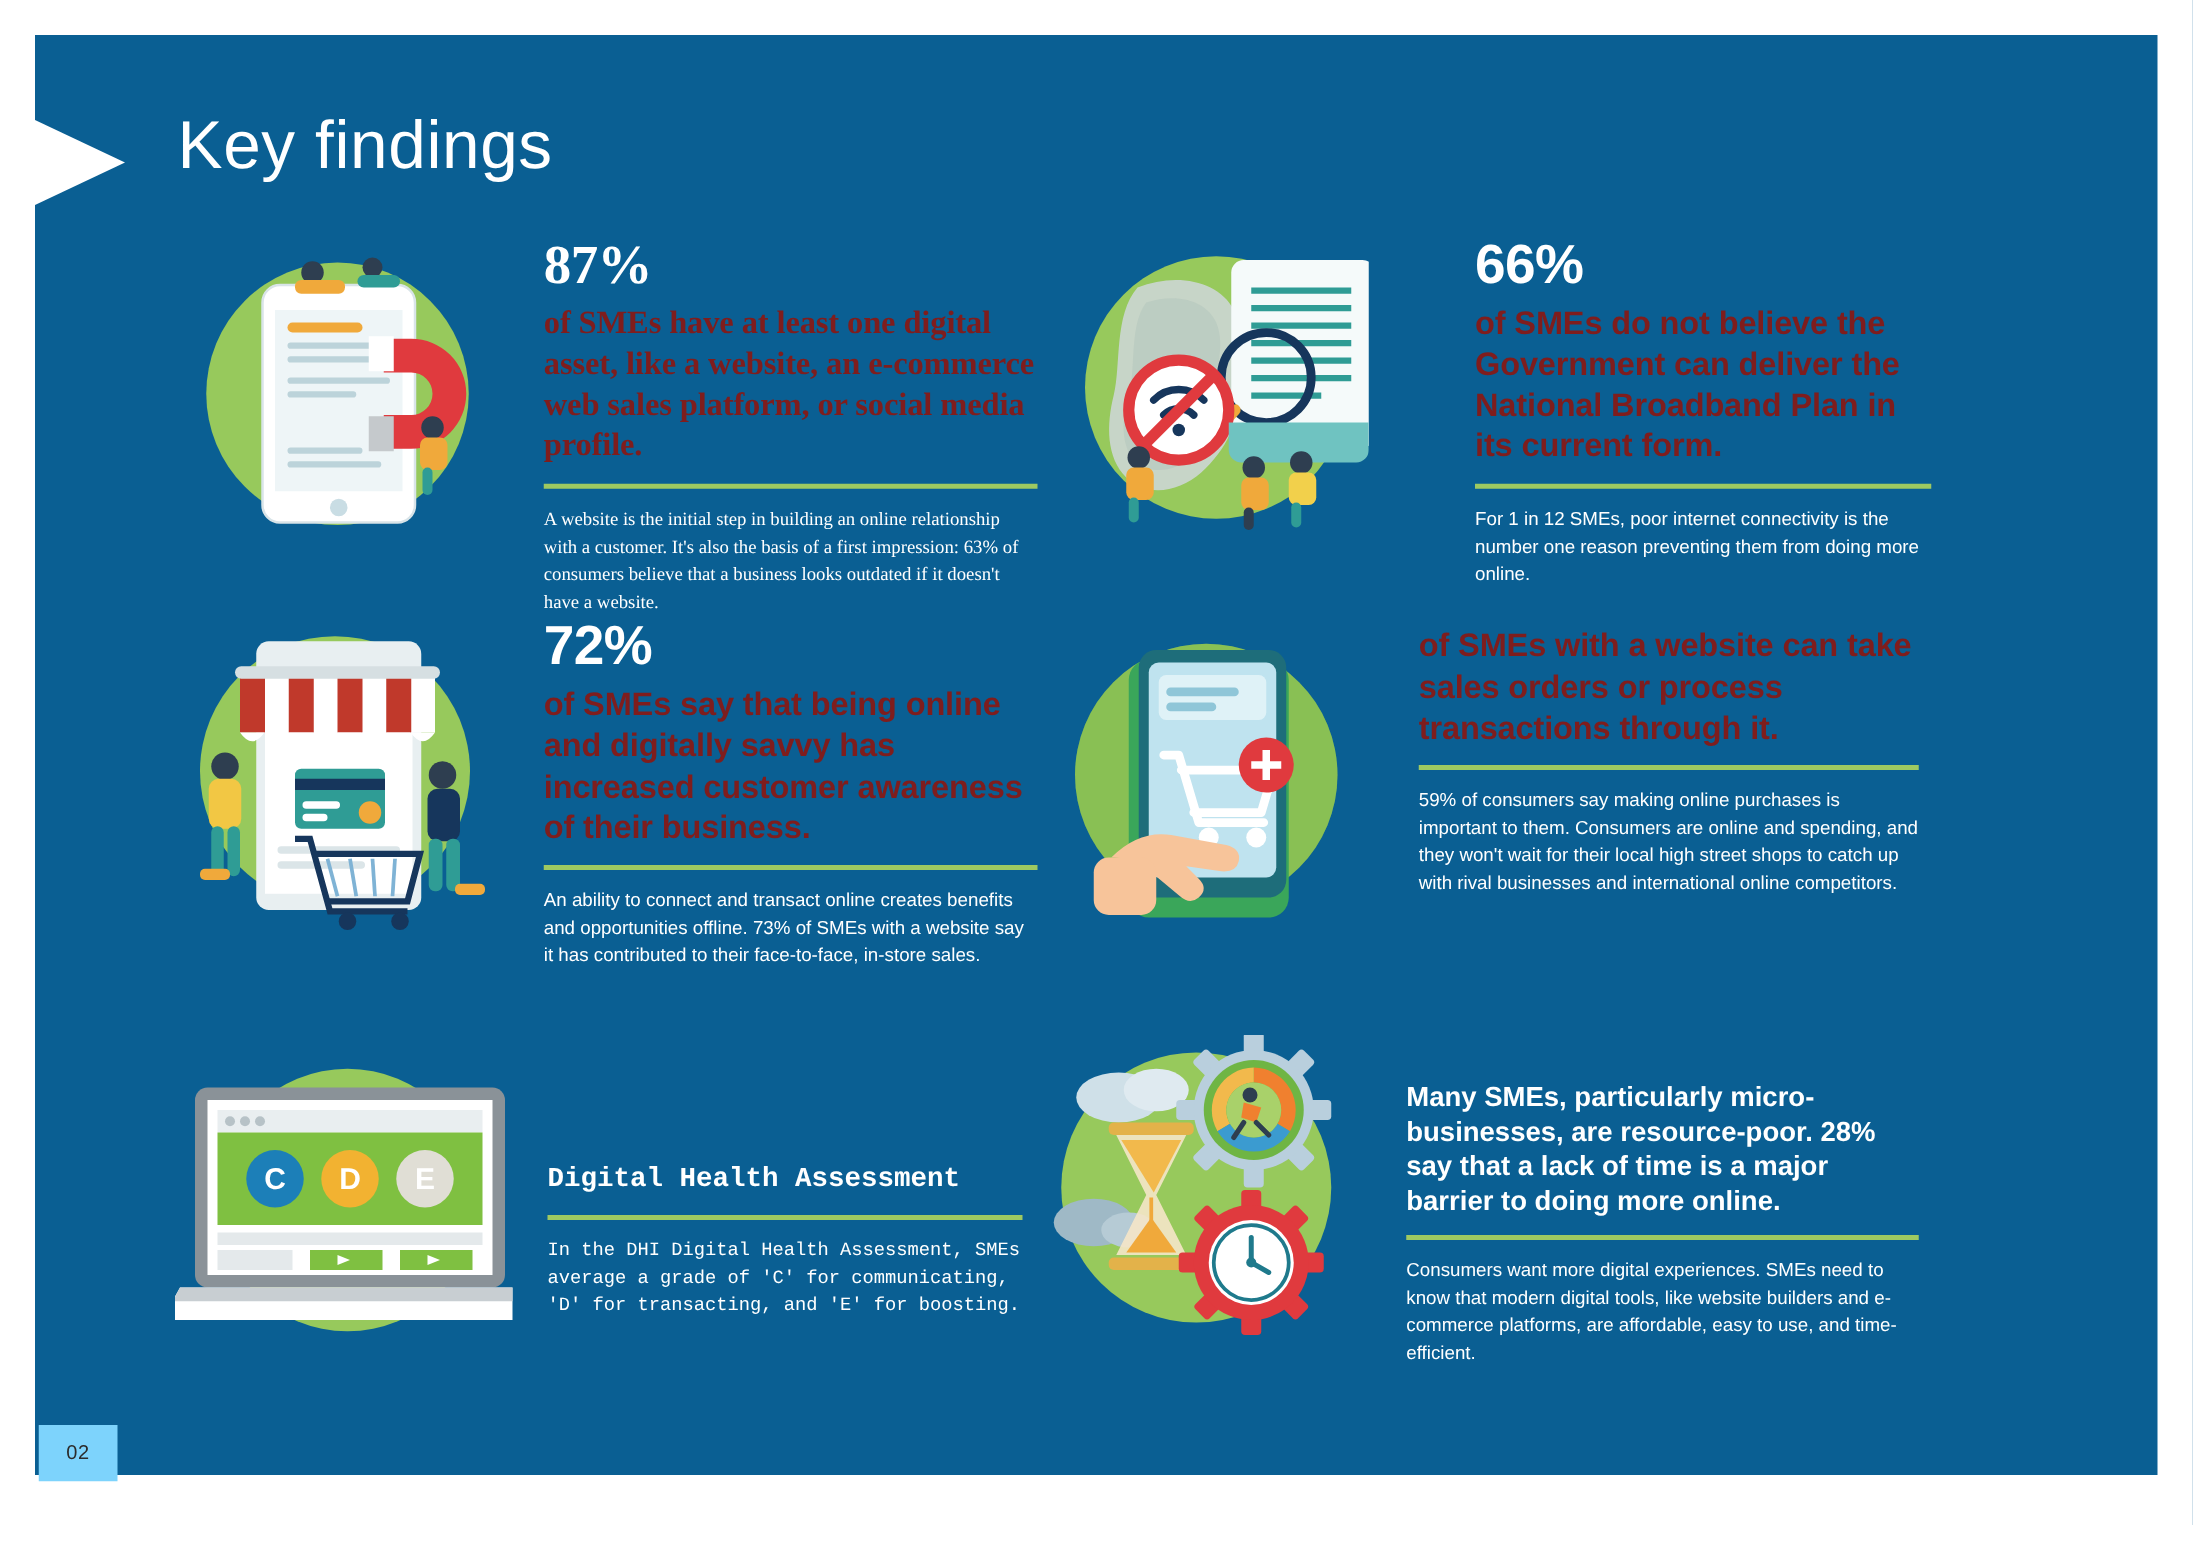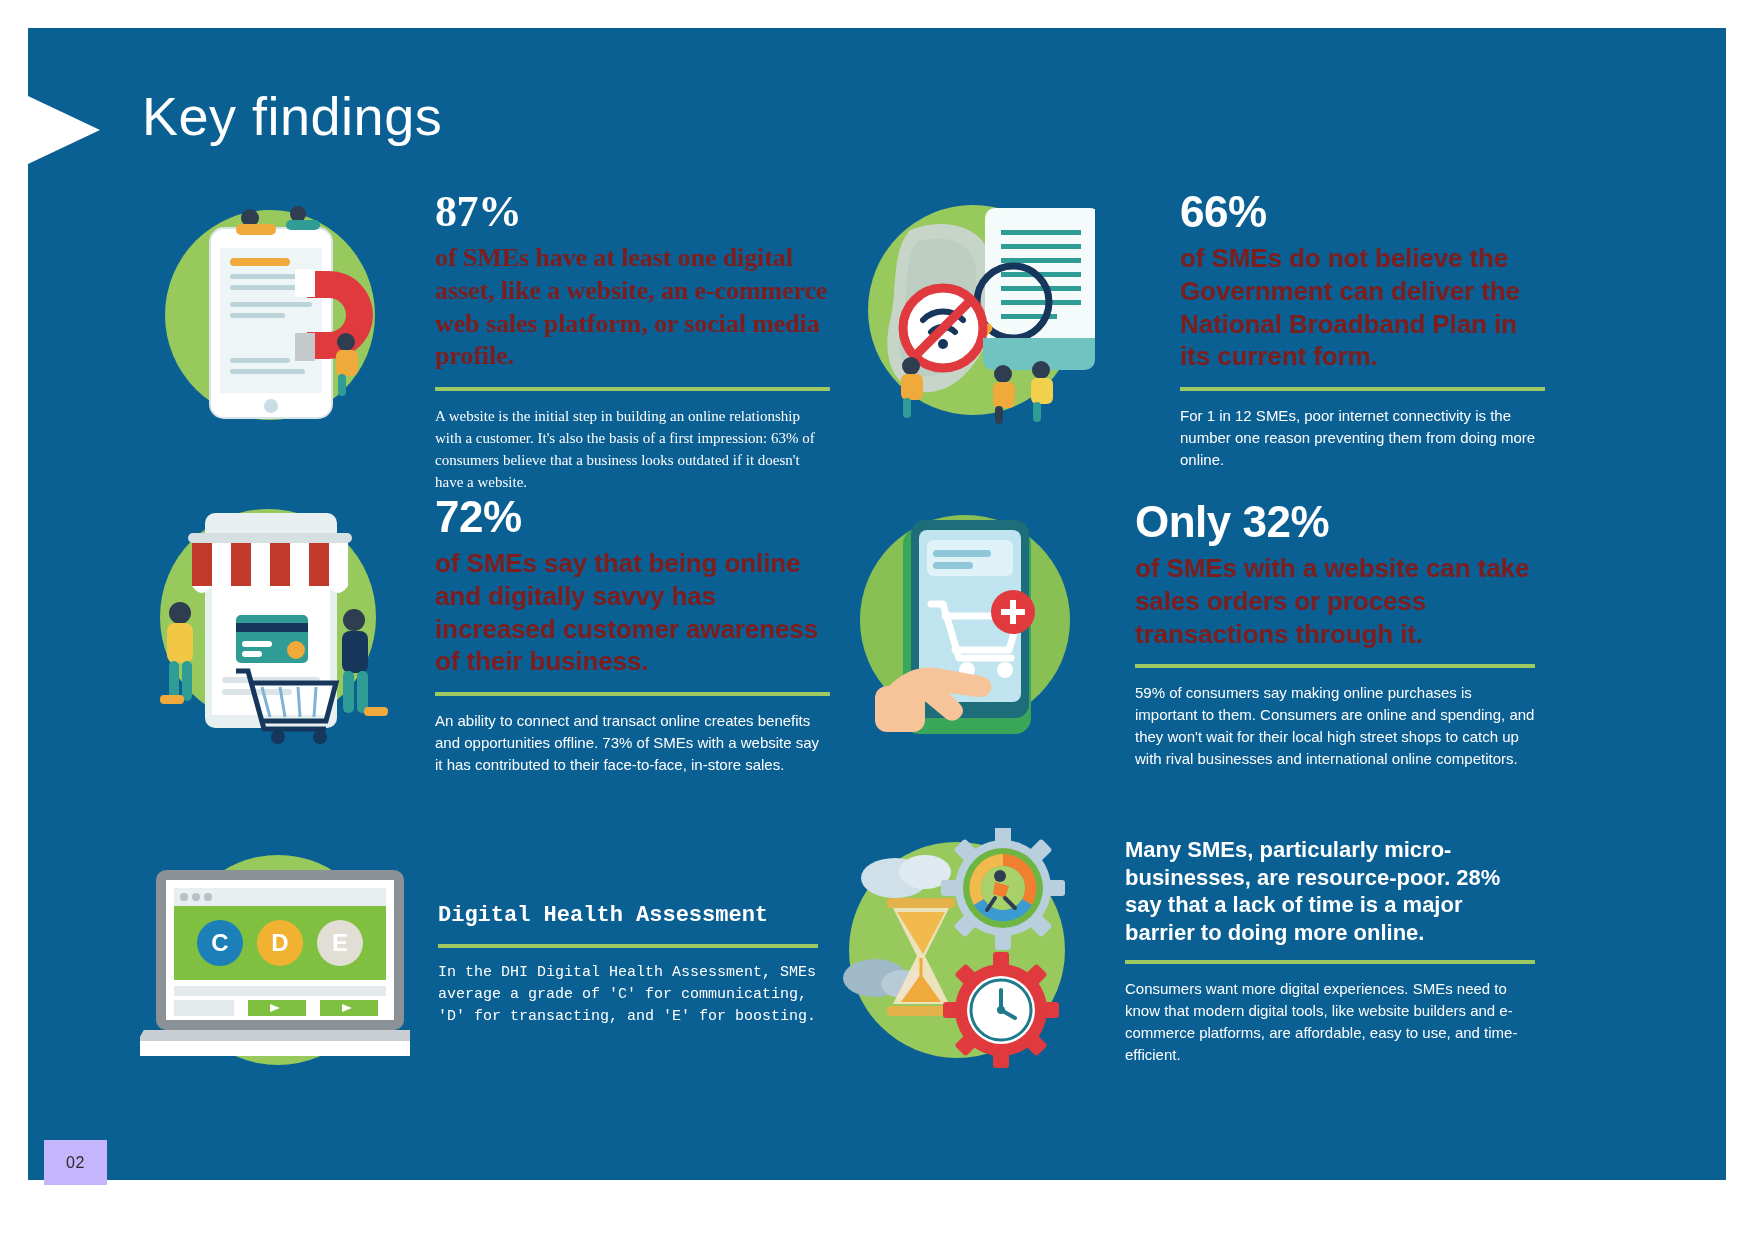--- a/index.html
+++ b/index.html
@@ -25,23 +25,23 @@
   #notch {
     position: absolute;
     left: 28px; top: 96px;
     width: 72px; height: 68px;
     background: #ffffff;
     clip-path: polygon(0 0, 0 100%, 100% 50%);
   }
   
   #page-badge {
     position: absolute;
-    left: 44px; top: 1140px;
+    left: 31px; top: 1140px;
     width: 63px; height: 45px;
-    background: #c4b5fd;
+    background: #7dd3fc;
     color: #2b2b2b;
     font-size: 16px;
     display: flex; align-items: center; justify-content: center;
     letter-spacing: .5px;
   }
   
   #title {
     position: absolute;
     left: 142px; top: 88px;
     color: #ffffff;
@@ -86,20 +86,21 @@
     color: #ffffff;
     font-size: 15px;
     line-height: 1.47;
     font-weight: 400;
   }
   .head-only {
     color: #ffffff;
     font-weight: 700;
     font-size: 22px;
     line-height: 1.25;
+    margin-top: 28px;
   }
 
   
   .ill { position:absolute; left:0; top:0; }
 </style>
 </head>
 <body>
 
 <div id="page">
   <div id="canvas"></div>
@@ -285,21 +286,20 @@
         <circle cx="168" cy="112" r="22" fill="#e03a3e"></circle>
         <rect x="165" y="100" width="6" height="24" fill="#ffffff"></rect>
         <rect x="156" y="109" width="24" height="6" fill="#ffffff"></rect>
 
         <path d="M44 186 q22 -22 48 -18 l44 8 q12 3 10 13 q-2 9 -14 8 l-28 -4 l10 10
                  q8 8 0 15 q-7 6 -15 -1 l-24 -20 q-16 -12 -31 -11 z" fill="#f7c49a"></path>
         <rect x="30" y="186" width="50" height="46" rx="12" fill="#f7c49a"></rect>
       </svg>
     </div>
     <div class="txt" style="margin-left:45px; width:400px;">
-      <div class="big">Only 32%</div>
       <div class="lead">of SMEs with a website can take sales orders or process transactions through it.</div>
       <div class="rule"></div>
       <div class="body">59% of consumers say making online purchases is important to them. Consumers are online and spending, and they won't wait for their local high street shops to catch up with rival businesses and international online competitors.</div>
     </div>
   </div>
 
   <div class="finding" style="left:140px; top:830px; width:690px;">
     <div class="art" style="width:270px;height:230px; margin-top:18px;">
       <svg width="270" height="230" viewBox="0 0 270 230" class="ill">
         <circle cx="138" cy="112" r="105" fill="#97c95c"></circle>

